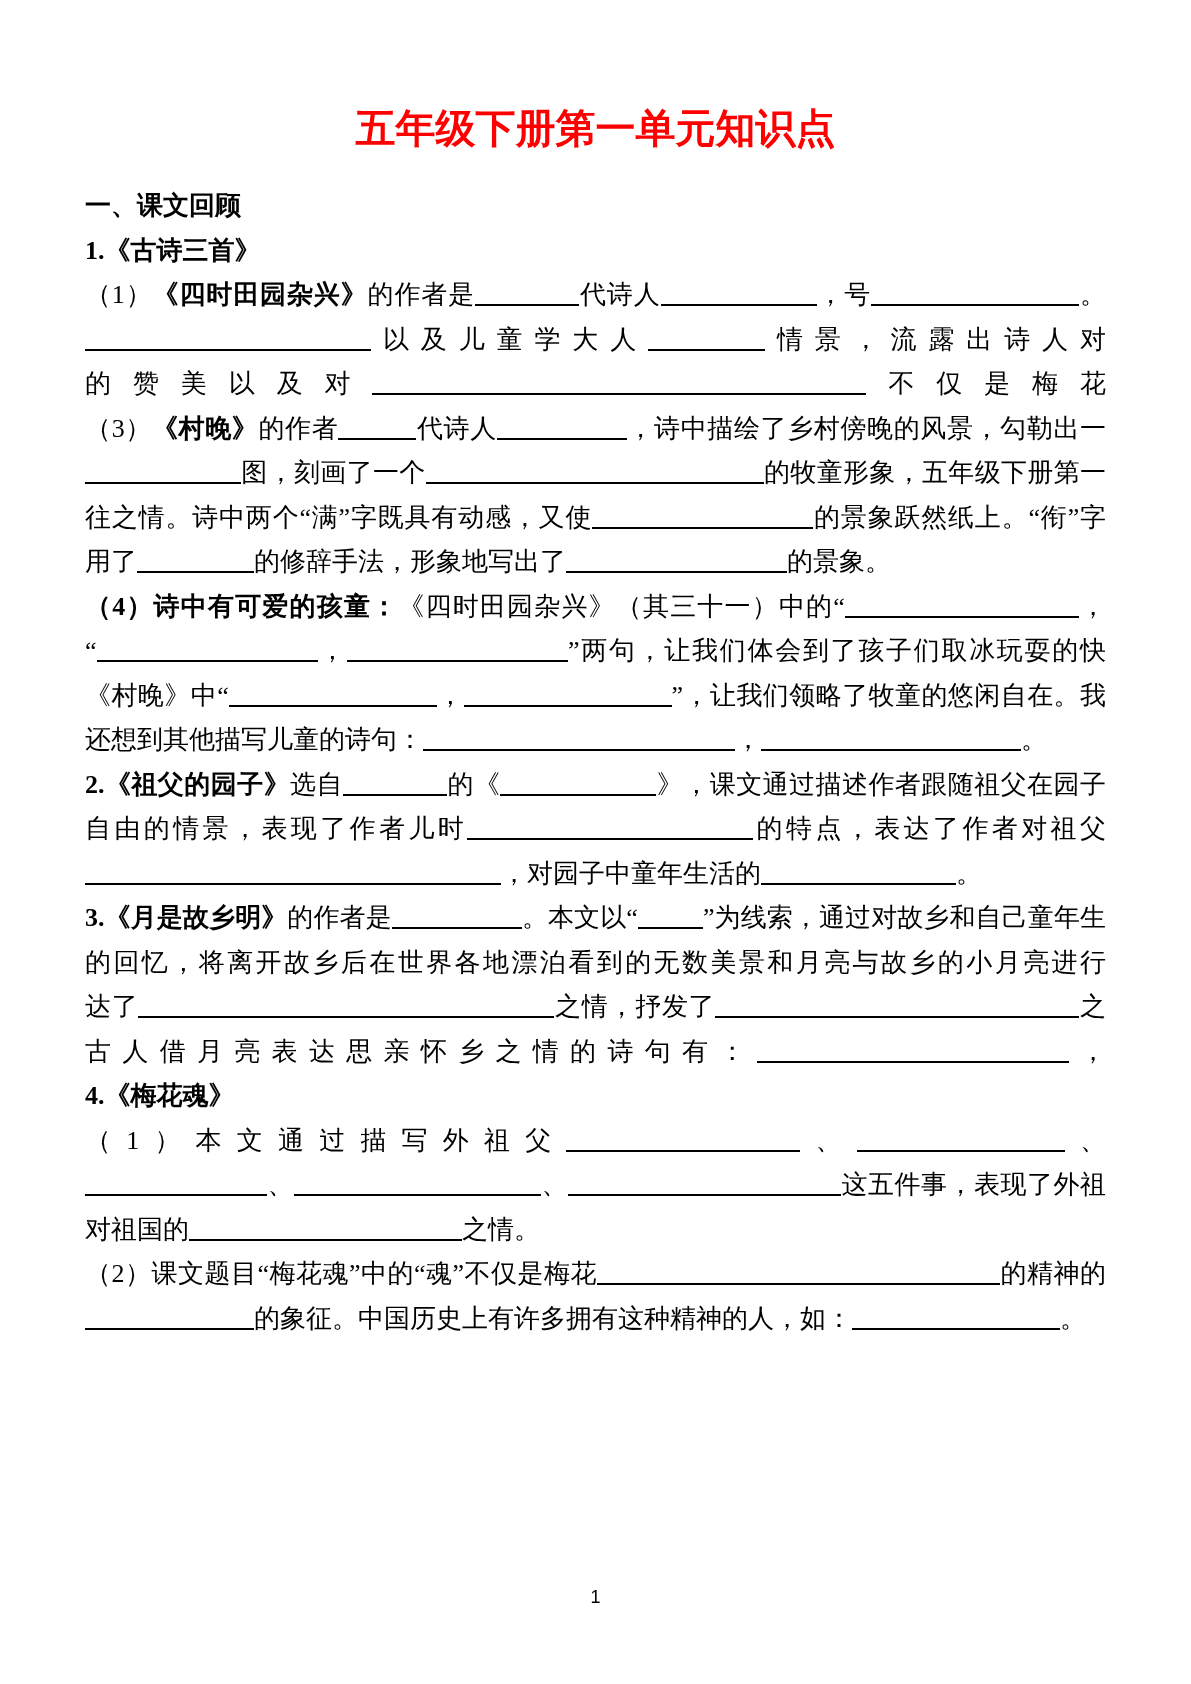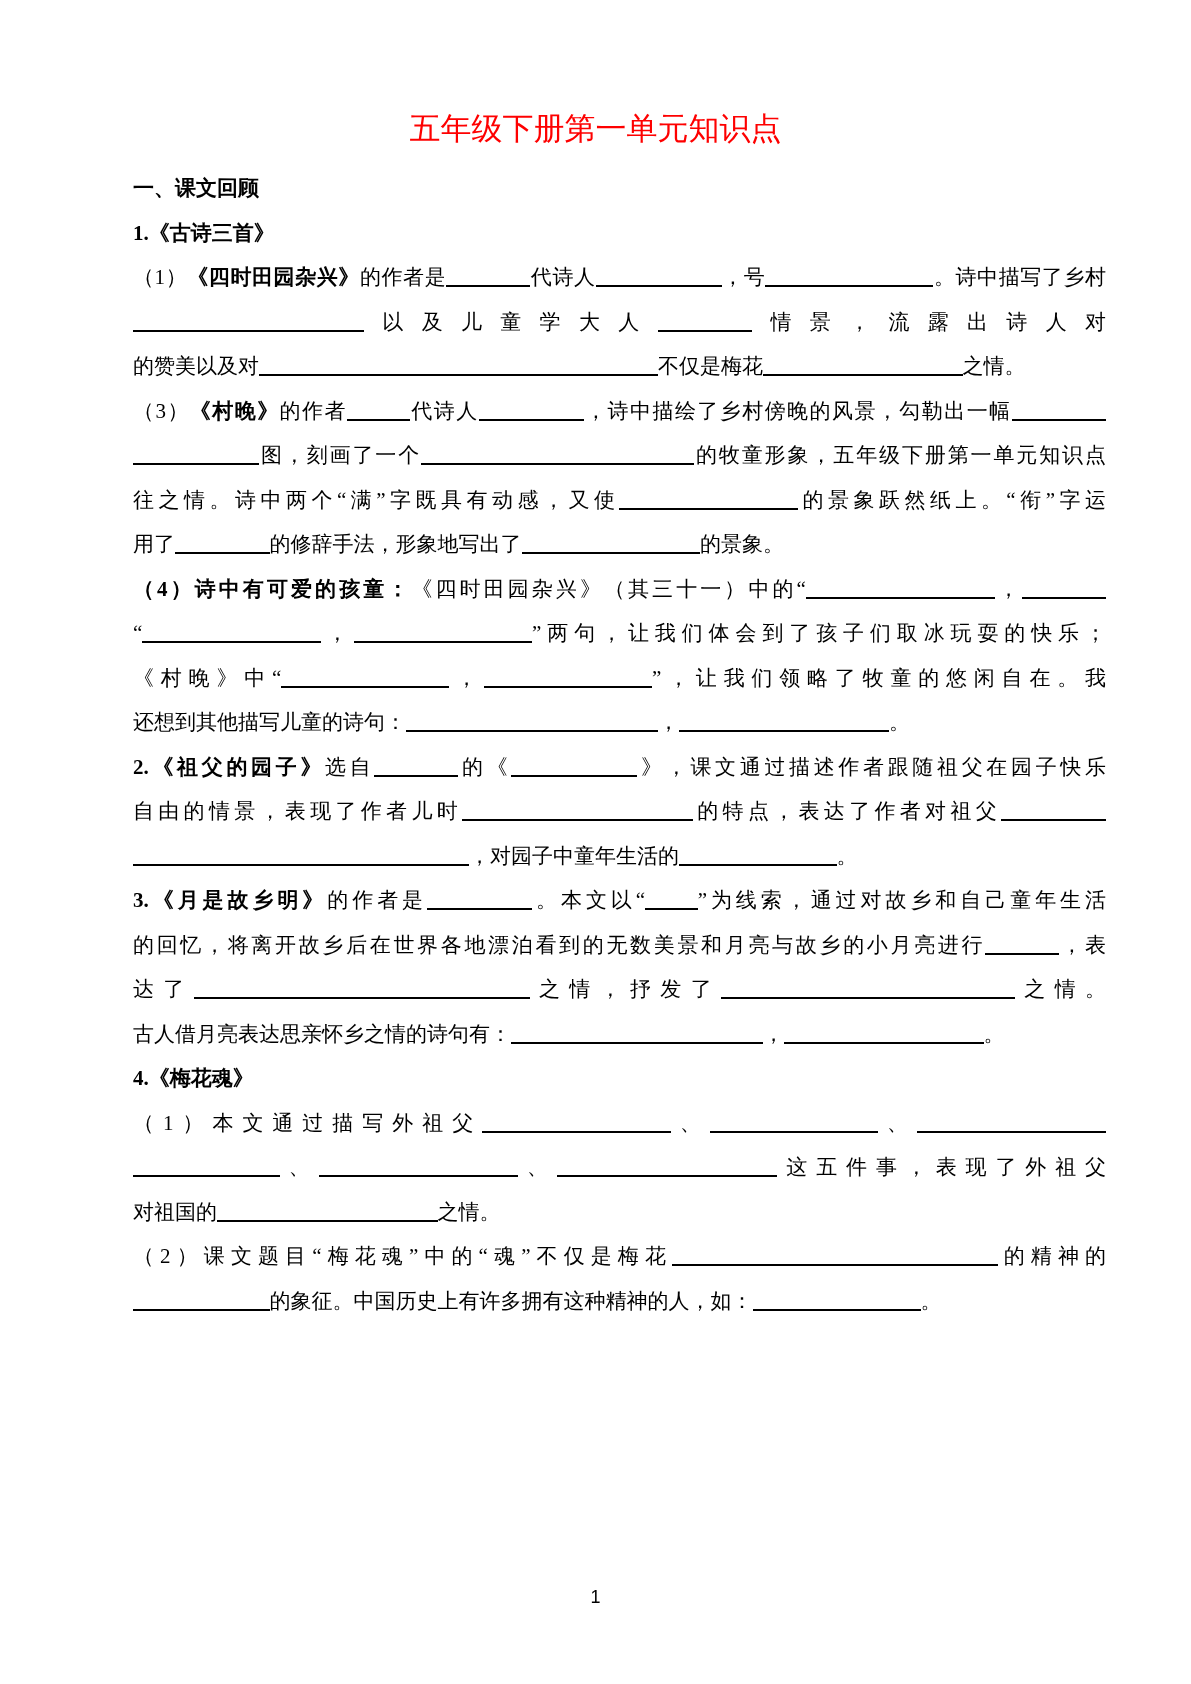--- a/index.html
+++ b/index.html
@@ -13,33 +13,32 @@
     overflow: hidden;
   }
   .content {
     position: absolute;
     left: 85px;
     right: 85px;
     top: 0;
   }
   .doc-title {
     margin-top: 106px;
-    margin-bottom: 14px;
+    margin-bottom: 32px;
     text-align: center;
-    font-size: 31px;
+    font-size: 40px;
     line-height: 46px;
-    font-weight: normal;
+    font-weight: bold;
   }
   .line {
-    font-size: 21px;
+    font-size: 26px;
     line-height: 44.5px;
     height: 44.5px;
     text-align: justify;
     overflow: hidden;
-    margin-left: 48px;
   }
   .line.fill { text-align-last: justify; }
   .b { font-weight: bold; }
   .blank {
     display: inline-block;
     height: 0;
     border-bottom: 2px solid #000000;
     margin-bottom: -3px;
   }
   .page-number {

